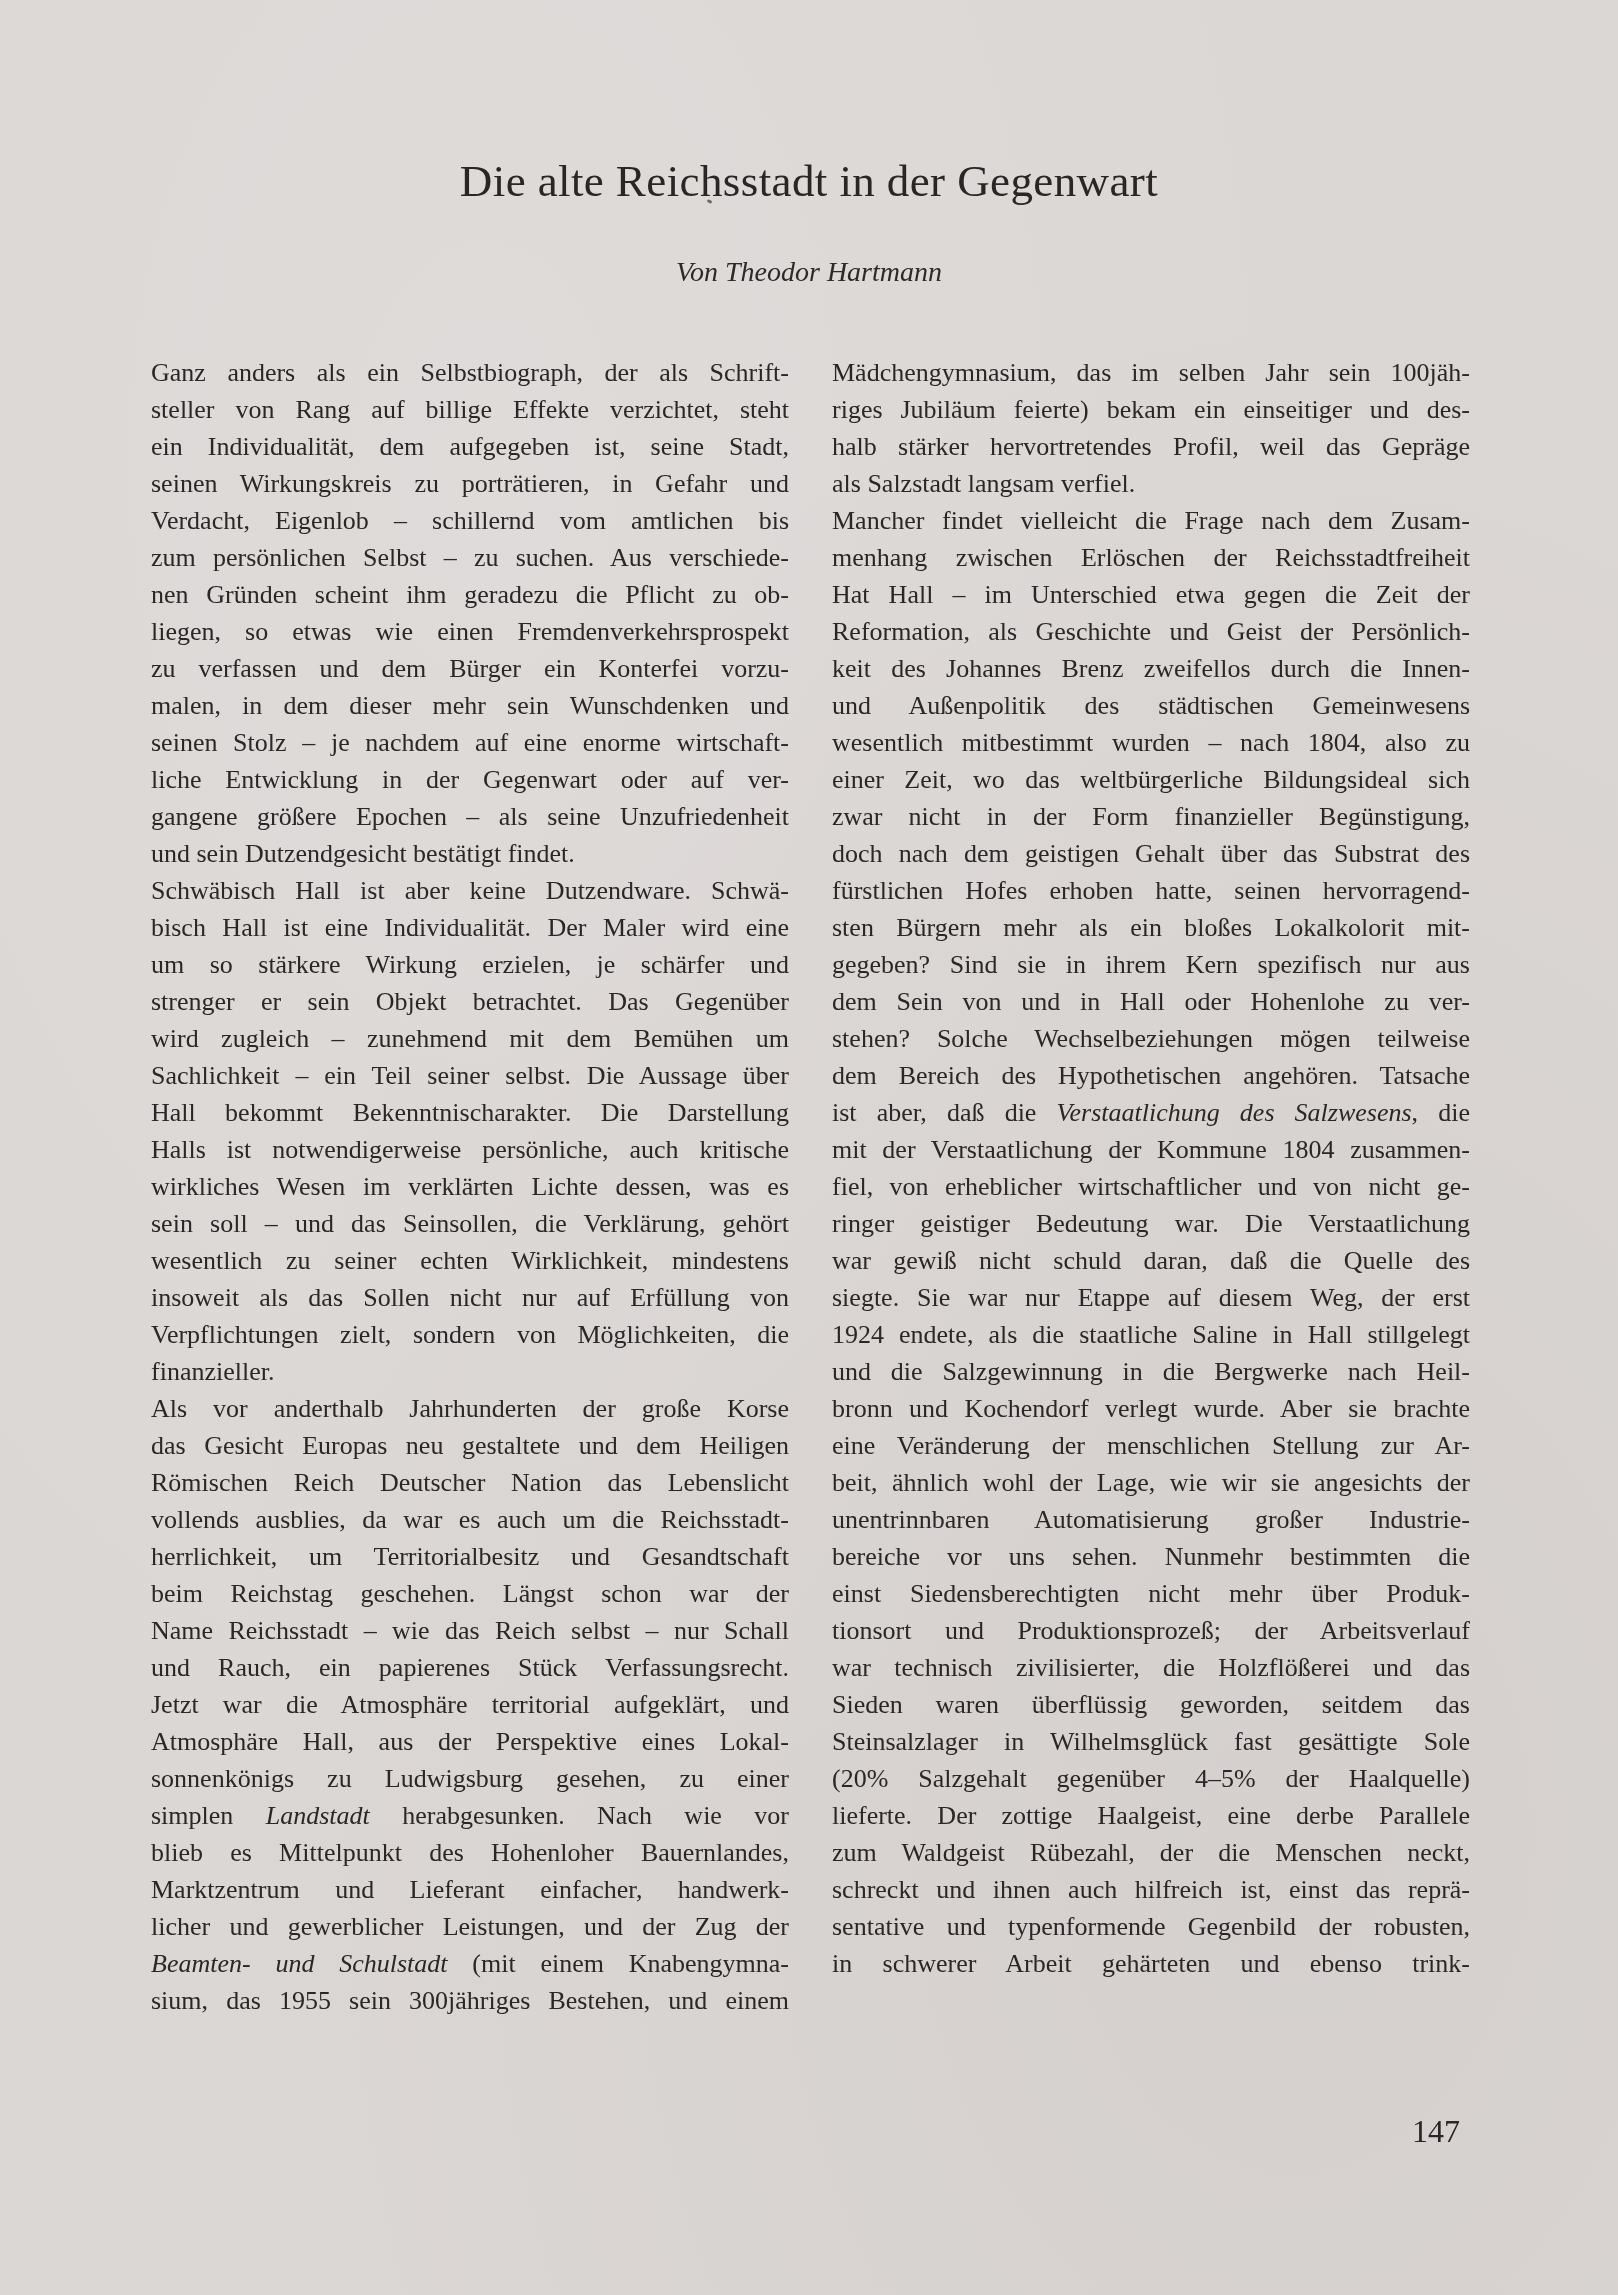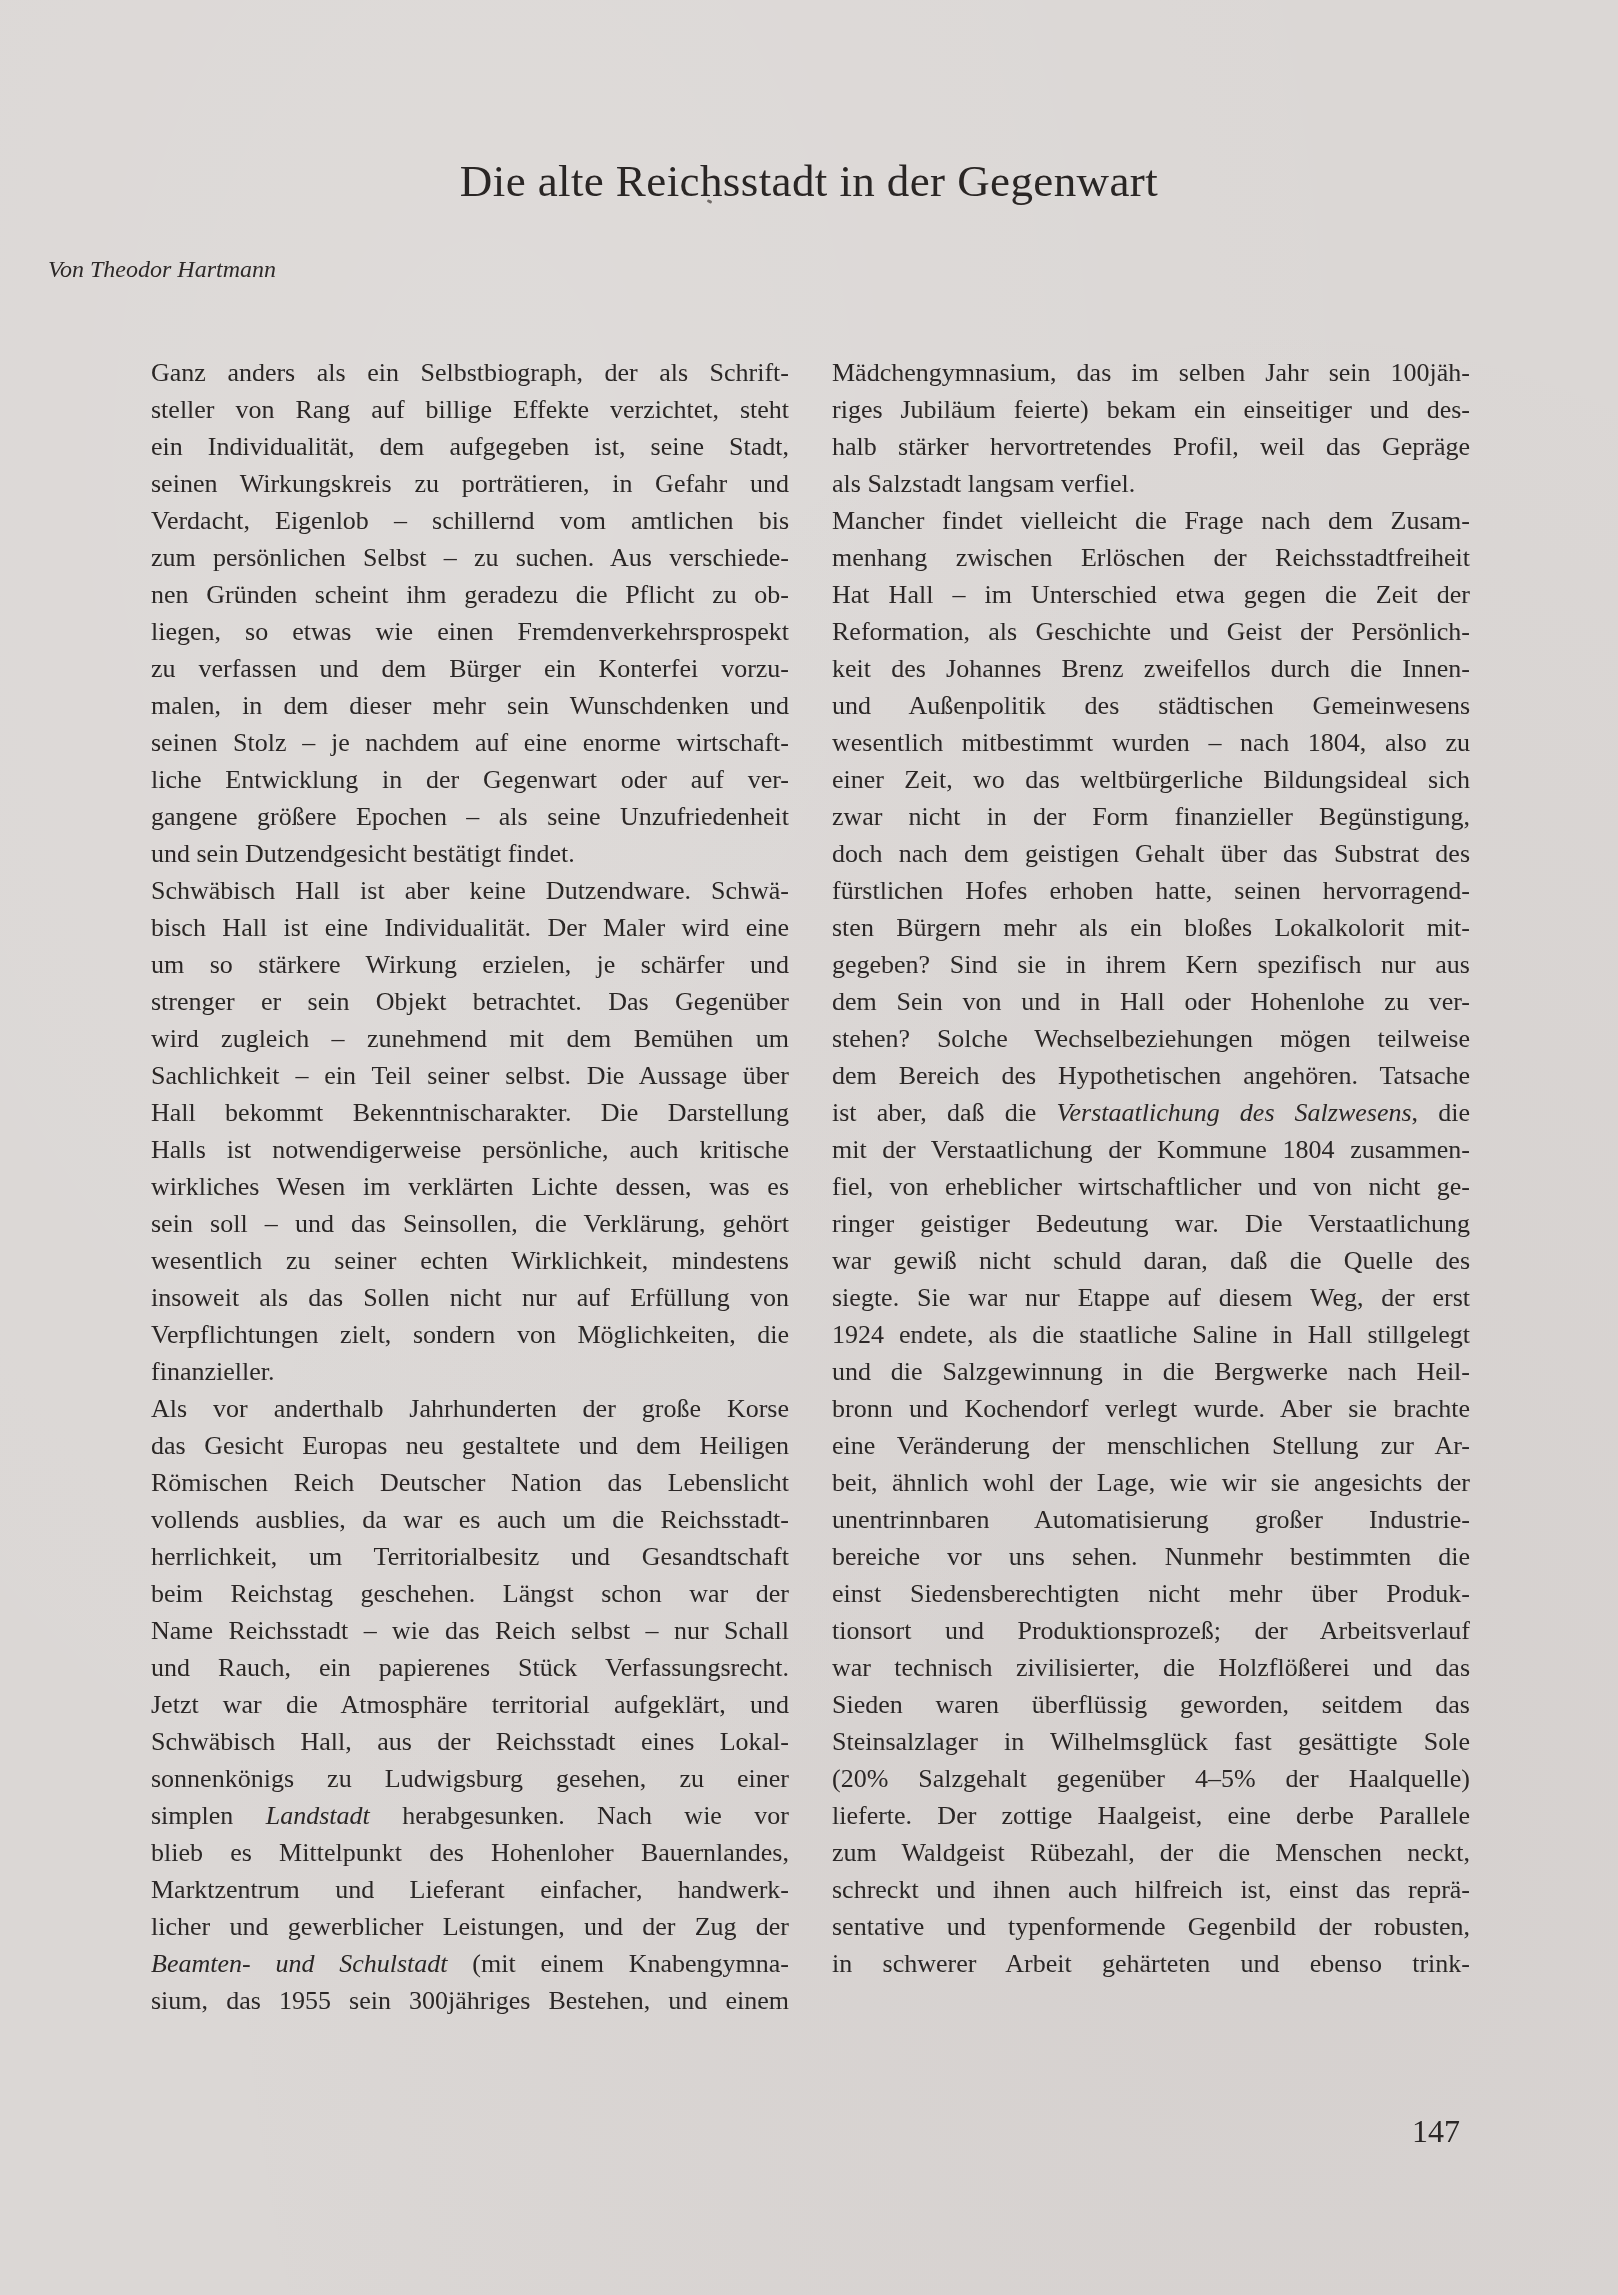--- a/index.html
+++ b/index.html
@@ -21,25 +21,24 @@
   .title {
     position: absolute; left: 0; right: 0; top: 141px;
     text-align: center;
     font-size: 45px; letter-spacing: 0.4px;
     color: #2a2625;
     font-weight: normal;
     margin: 14px;
   }
   .byline {
     position: absolute; left: 0; right: 0; top: 256px;
-    text-align: left;
-    font-size: 24px; font-style: italic;
+    text-align: center;
+    font-size: 28px; font-style: italic;
     color: #2d2928;
     margin: 0;
-    padding-left: 48px;
   }
   .column {
     position: absolute; top: 354px; width: 638px;
   }
   .col-left { left: 151px; }
   .col-right { left: 832px; }
   .line {
     height: 37px;
     font-size: 26px;
     line-height: 37px;
@@ -100,21 +99,21 @@
     <div class="line last"><span>finanzieller.</span></div>
     <div class="line"><span>Als vor anderthalb Jahrhunderten der große Korse</span></div>
     <div class="line"><span>das Gesicht Europas neu gestaltete und dem Heiligen</span></div>
     <div class="line"><span>Römischen Reich Deutscher Nation das Lebenslicht</span></div>
     <div class="line"><span>vollends ausblies, da war es auch um die Reichsstadt-</span></div>
     <div class="line"><span>herrlichkeit, um Territorialbesitz und Gesandtschaft</span></div>
     <div class="line"><span>beim Reichstag geschehen. Längst schon war der</span></div>
     <div class="line"><span>Name Reichsstadt – wie das Reich selbst – nur Schall</span></div>
     <div class="line"><span>und Rauch, ein papierenes Stück Verfassungsrecht.</span></div>
     <div class="line"><span>Jetzt war die Atmosphäre territorial aufgeklärt, und</span></div>
-    <div class="line"><span>Schwäbisch Hall, aus der Reichsstadt eines Lokal-</span></div>
+    <div class="line"><span>Atmosphäre Hall, aus der Perspektive eines Lokal-</span></div>
     <div class="line"><span>sonnenkönigs zu Ludwigsburg gesehen, zu einer</span></div>
     <div class="line"><span>simplen </span><em>Landstadt</em><span> herabgesunken. Nach wie vor</span></div>
     <div class="line"><span>blieb es Mittelpunkt des Hohenloher Bauernlandes,</span></div>
     <div class="line"><span>Marktzentrum und Lieferant einfacher, handwerk-</span></div>
     <div class="line"><span>licher und gewerblicher Leistungen, und der Zug der</span></div>
     <div class="line"><em>Beamten- und Schulstadt</em><span> (mit einem Knabengymna-</span></div>
     <div class="line"><span>sium, das 1955 sein 300jähriges Bestehen, und einem</span></div>
   </div>
 <div class="column col-right">
     <div class="line"><span>Mädchengymnasium, das im selben Jahr sein 100jäh-</span></div>

